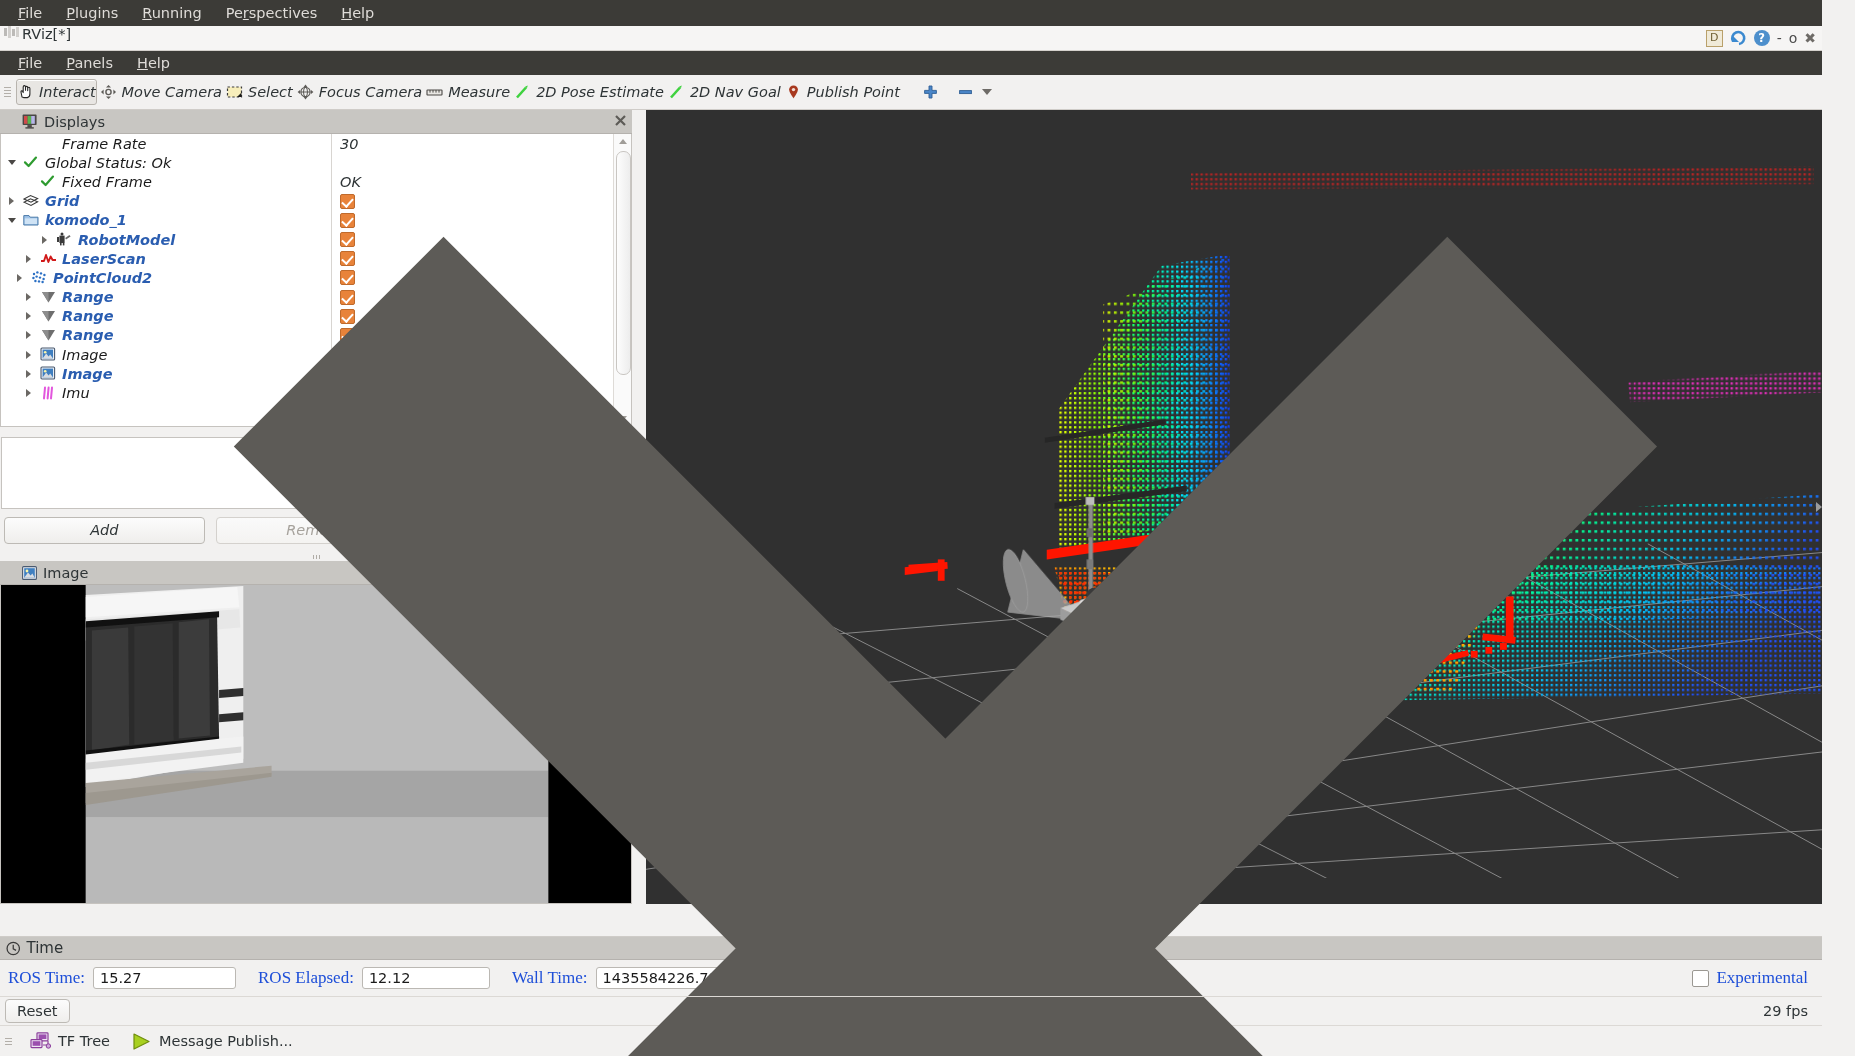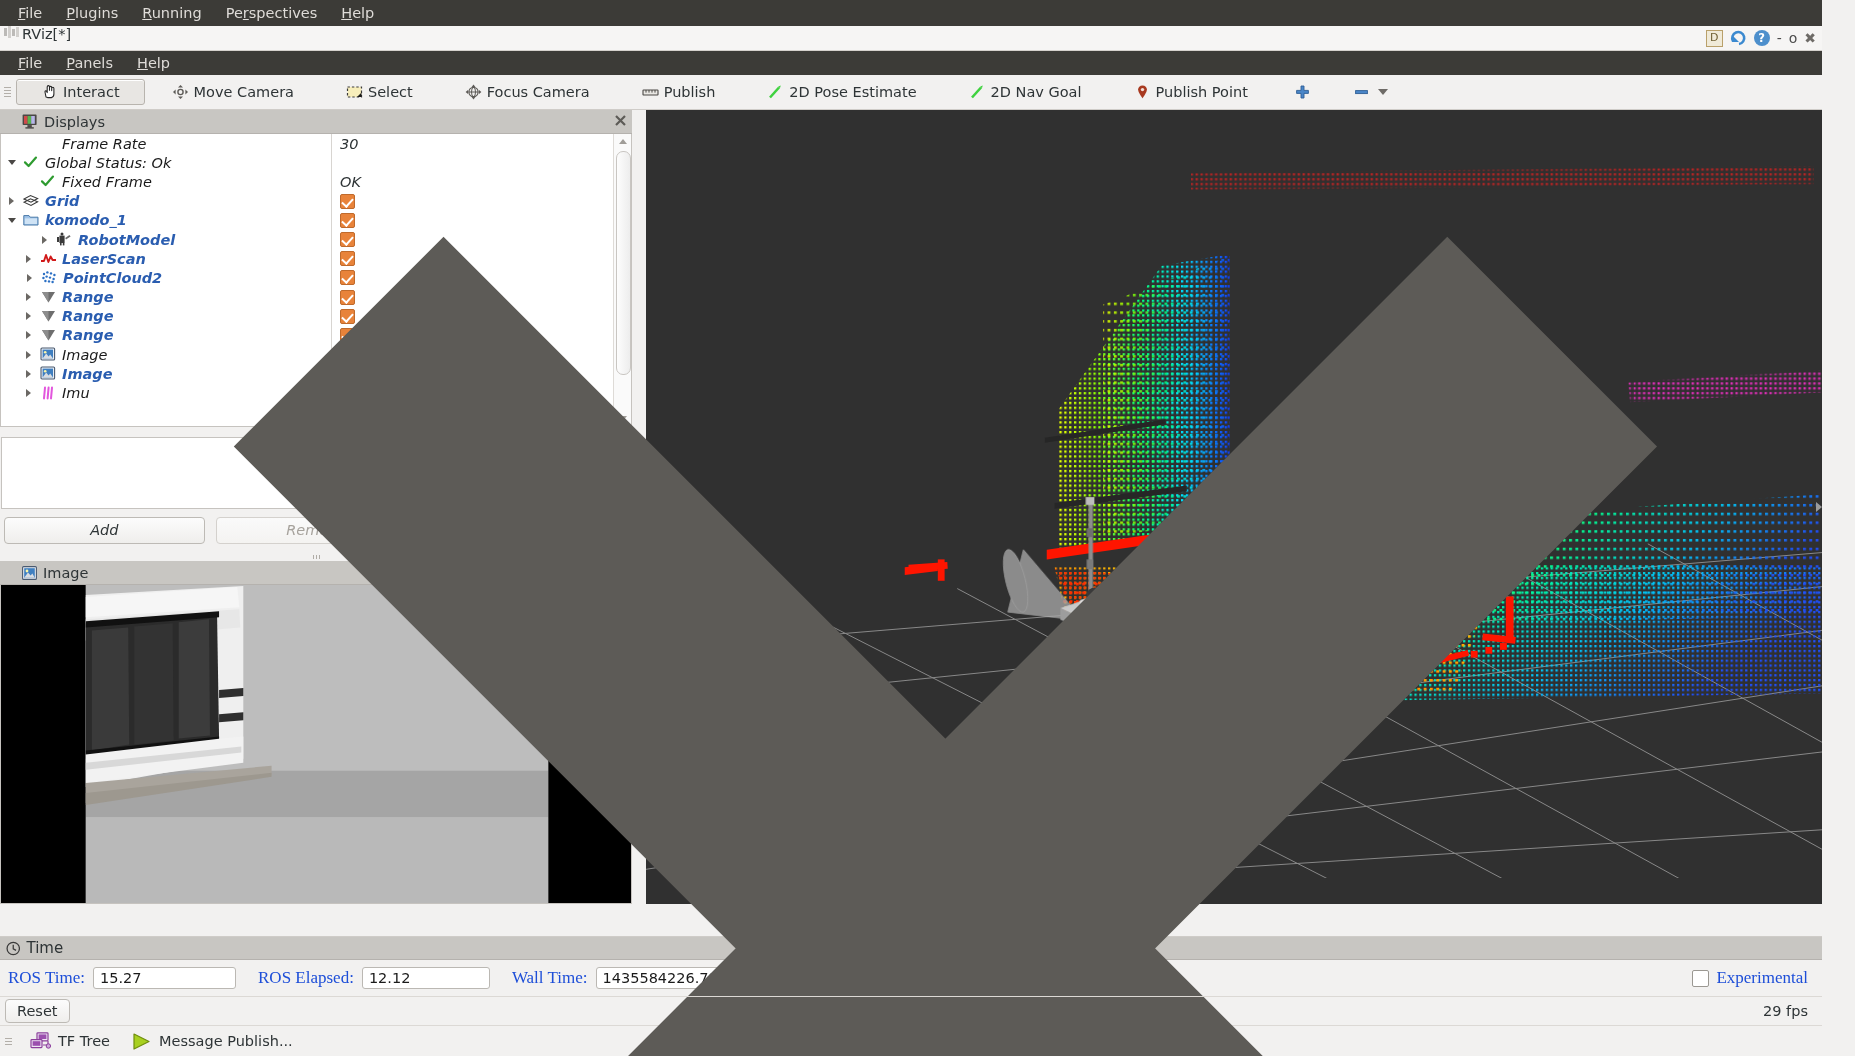--- a/index.html
+++ b/index.html
@@ -28,21 +28,21 @@
 
   
   .menubar{height:24px;background:#3c3b37;display:flex;align-items:center;padding-left:6px;flex:0 0 24px;}
   .menubar .mi{color:#dfdcd8;font-size:14.5px;padding:2px 12px;}
   .menubar .mi u{text-decoration:underline;}
 
   
   .toolbar{height:34px;background:#f2f1f0;border-bottom:1px solid #cfccc8;display:flex;align-items:center;padding-left:4px;flex:0 0 34px;gap:2px;}
   .grip{width:7px;height:20px;margin-right:3px;display:flex;flex-direction:column;justify-content:center;gap:2px;}
   .grip i{display:block;height:1px;background:#b3afa9;}
-  .tbtn{display:flex;align-items:center;gap:5px;padding:4px 24px;border-radius:3px;border:1px solid transparent;font-size:14.5px;color:#2e3436;white-space:nowrap;}
+  .tbtn{display:flex;align-items:center;gap:5px;padding:4px 0;border-radius:3px;border:1px solid transparent;font-size:14.5px;color:#2e3436;white-space:nowrap;font-style:italic;}
   .tbtn.active{background:#e8e6e3;border:1px solid #b8b4ae;box-shadow:inset 0 1px 0 #fff;}
   .ticon{width:17px;height:16px;display:inline-block;flex:0 0 17px;position:relative;}
 
   
   .body{flex:1 1 auto;display:flex;min-height:0;}
   .leftcol{width:632px;flex:0 0 632px;display:flex;flex-direction:column;background:#f2f1f0;min-height:0;}
   .vsplit{width:14px;flex:0 0 14px;background:#f2f1f0;display:flex;align-items:center;justify-content:center;position:relative;}
   .vsplit .dots{position:absolute;left:2px;top:50%;transform:translateY(-50%);display:flex;flex-direction:column;gap:2px;}
   .vsplit .dots i{display:block;width:7px;height:1px;background:#b0aca6;}
   .vsplit .arr{width:0;height:0;border-top:5px solid transparent;border-bottom:5px solid transparent;border-right:6px solid #5d5b57;margin-left:4px;}
@@ -215,21 +215,21 @@
         <svg width="17" height="16" viewBox="0 0 17 16">
           <rect x="1" y="6" width="15" height="5" rx="0.6" fill="#e9e7e3" stroke="#4a4845" stroke-width="1.1"></rect>
           <g stroke="#4a4845" stroke-width="1">
               <line x1="4" y1="6" x2="4" y2="8.6"></line>
               <line x1="7" y1="6" x2="7" y2="8.6"></line>
           <line x1="10" y1="6" x2="10" y2="8.6"></line>
               <line x1="13" y1="6" x2="13" y2="8.6"></line>
             </g>
         </svg>
       </span>
-      <span>Publish</span>
+      <span>Measure</span>
     </div>
 
     <div class="tbtn">
       <span class="ticon">
         <svg width="17" height="16" viewBox="0 0 17 16">
           <line x1="3" y1="13.5" x2="12" y2="3.5" stroke="#3fd23f" stroke-width="2.6"></line>
           <path d="M13.8 1.6 L11.2 2.6 L12.9 4.3 Z" fill="#3fd23f"></path>
         </svg>
       </span>
       <span>2D Pose Estimate</span>
@@ -388,21 +388,21 @@
                   <span class="ic"><svg width="17" height="14" viewBox="0 0 17 14">
                       <path d="M1 10 L4 10 L6 4 L8.4 11 L10.6 5.5 L12.6 9 L16 9" fill="none" stroke="#d11919" stroke-width="1.9" stroke-linejoin="round"></path>
                     </svg></span>
                   <span class="nm link">LaserScan</span>
                 </span>
                 <span class="val">
                   <span class="chk on"></span>
                 </span>
               </div>
               <div class="trow">
-                <span class="lbl" style="padding-left:22px">
+                <span class="lbl" style="padding-left:12px">
                   <span class="expander">
                     <span class="caret-r"></span>
                   </span>
                   <span class="ic"><svg width="17" height="14" viewBox="0 0 17 14">
                       <g fill="#2a6fc4">
                         <circle cx="3" cy="4" r="1.2"></circle>
                         <circle cx="6.4" cy="2.4" r="1.2"></circle>
                         <circle cx="10" cy="3.4" r="1.2"></circle>
                         <circle cx="13.4" cy="5" r="1.2"></circle>
                         <circle cx="2.4" cy="8" r="1.2"></circle>

